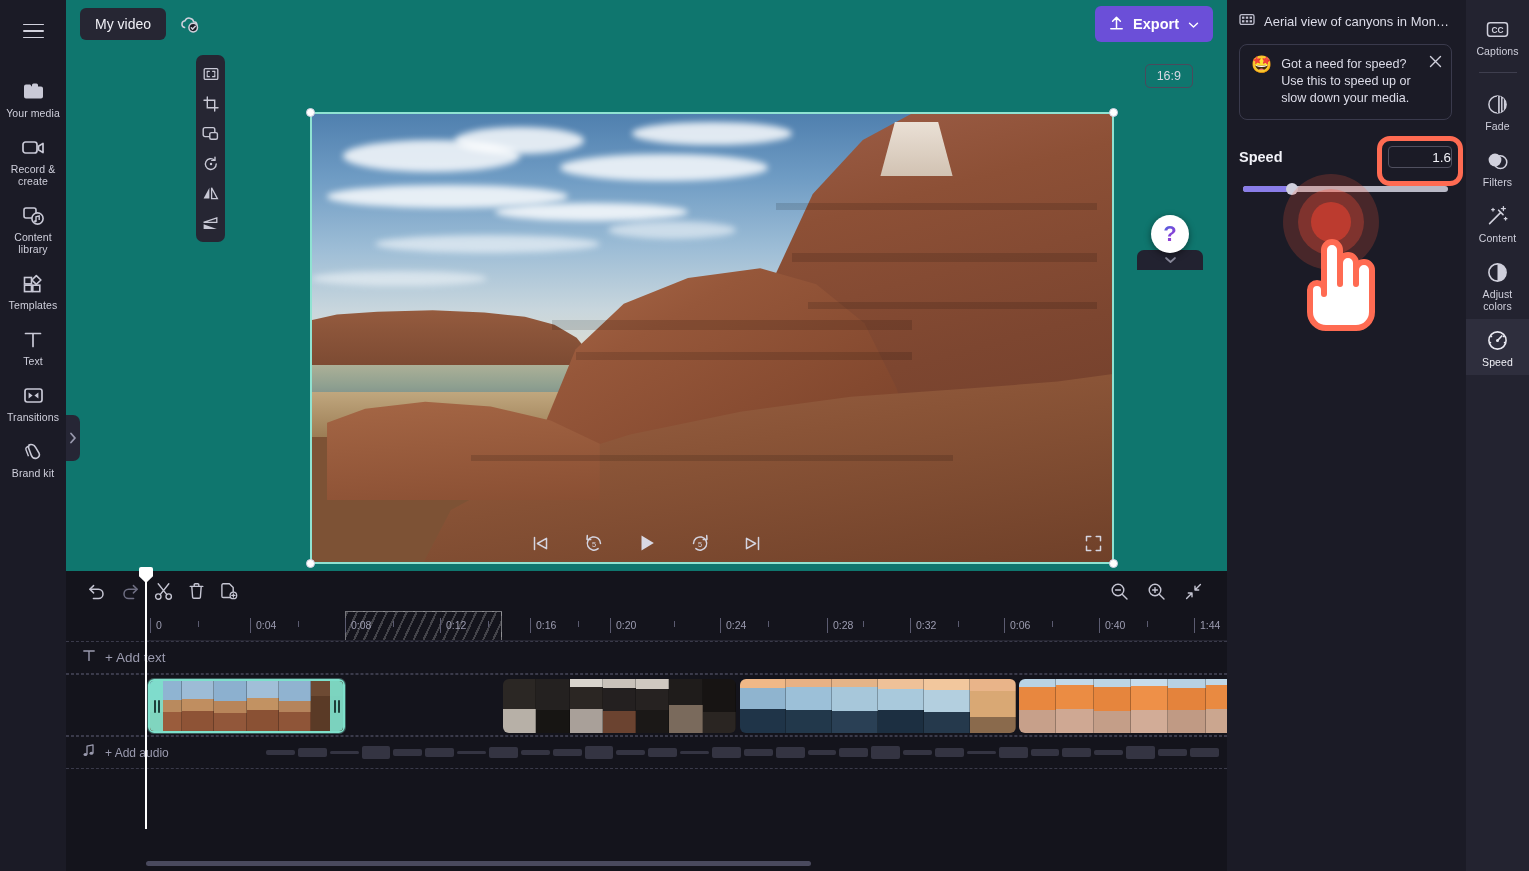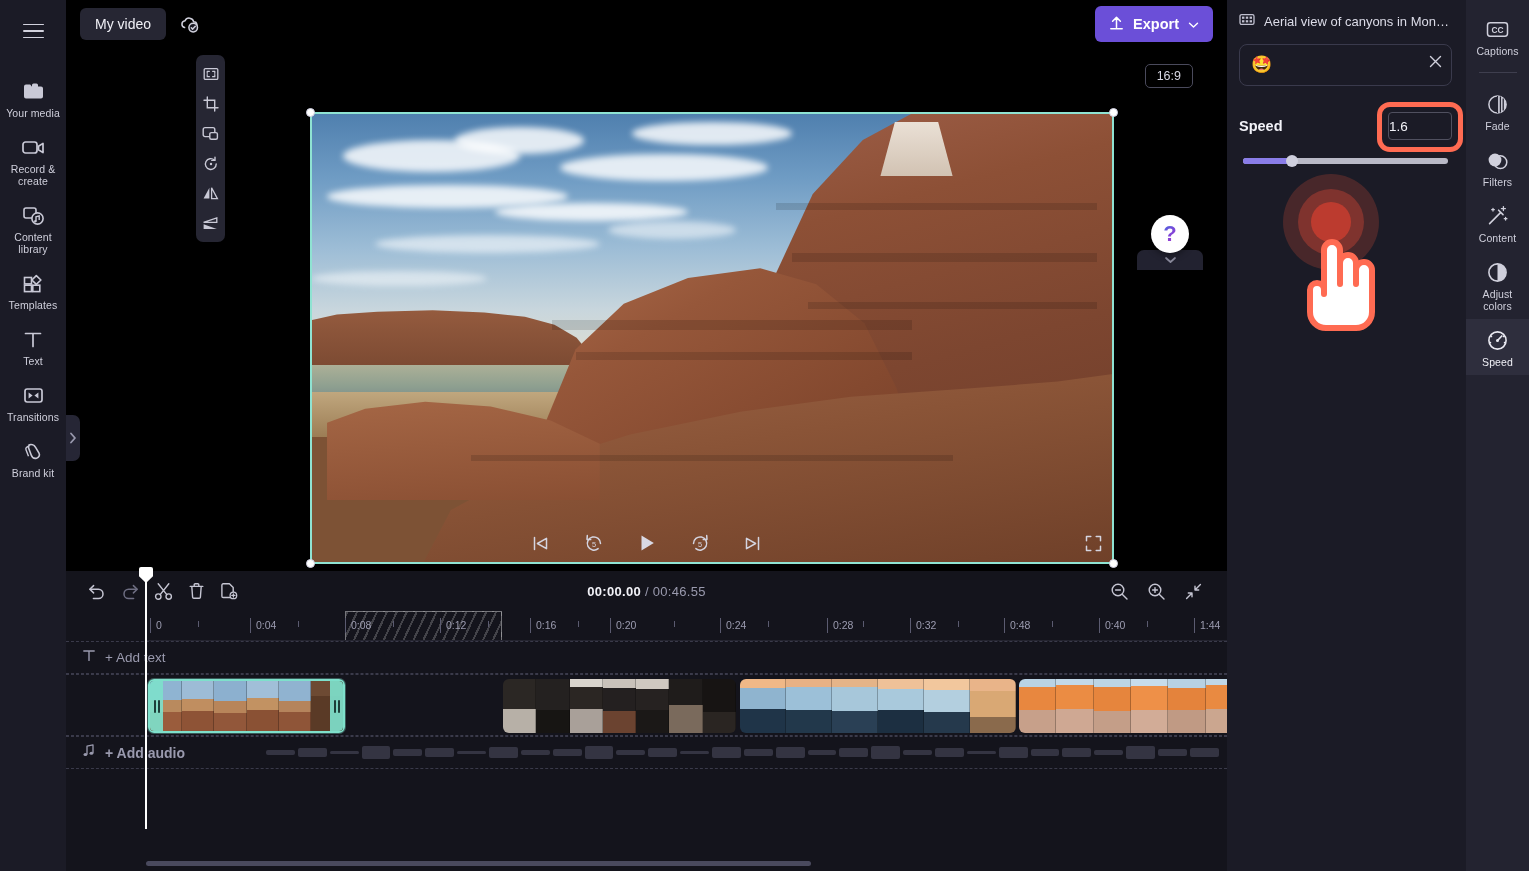--- a/index.html
+++ b/index.html
@@ -50,21 +50,21 @@
     border-radius: 0 7px 7px 0;
     display:flex; align-items:center; justify-content:center;
     cursor: pointer; z-index: 6;
   }
   .rail-collapse svg { display:block; }
 
   
   .center {
     flex: 1 1 auto; position: relative;
     width: 1161px; height: 871px;
-    background: #000000;
+    background: #0f766e;
     display: flex; flex-direction: column;
   }
   .topbar {
     height: 48px; flex: 0 0 48px;
     display: flex; align-items: center;
     padding: 0 14px 0 14px;
     position: relative;
   }
   .proj-name {
     background: #262633; color: #f0f0f6;
@@ -230,21 +230,21 @@
 
   .tracks { position:relative; margin-left: 0; }
   .track {
     position:relative; margin: 0 0 0 0;
     border-top: 1px dashed #3a3a4a; border-bottom: 1px dashed #3a3a4a;
   }
   .track-text { height: 33px; display:flex; align-items:center; padding-left: 16px; gap: 9px; cursor:pointer;}
   .track-text .lbl { font-size: 13.5px; color:#9a9aae; }
   .track-video { height: 62px; position:relative; padding: 4px 0; }
   .track-audio { height: 33px; display:flex; align-items:center; padding-left: 16px; gap: 9px; position:relative; cursor:pointer;}
-  .track-audio .lbl { font-size: 14px; color:#9a9aae;font-weight:bold; }
+  .track-audio .lbl { font-size: 12px; color:#9a9aae; }
   .wave {
     position:absolute; left: 200px; right: 8px; top: 50%; transform: translateY(-50%);
     height: 18px; display:flex; align-items:center; gap:3px; opacity:.5; pointer-events:none;
   }
   .wave i { flex:1; background:#555569; border-radius:2px; display:block; }
 
   .clip {
     position:absolute; top: 4px; height: 54px;
     border-radius: 6px; overflow:hidden; cursor:pointer;
   }
@@ -278,23 +278,23 @@
     padding: 11px 12px 12px 11px; display:flex; gap: 9px; margin-bottom: 26px;
   }
   .tip-emoji { font-size: 17px; line-height: 1; flex: 0 0 auto; }
   .tip-text { font-size: 12.6px; line-height: 17px; color:#dcdce8; padding-right:14px; }
   .tip-close { position:absolute; right:8px; top:8px; width:16px;height:16px; cursor:pointer;
                display:flex;align-items:center;justify-content:center;}
   .speed-row { display:flex; align-items:center; justify-content:space-between; margin-bottom: 18px; position:relative; }
   .speed-label { font-size: 14.5px; font-weight:700; color:#f2f2f8; }
   .speed-input-wrap { position:relative; }
   .speed-input {
-    width: 64px; height: 28px; background: transparent;
+    width: 64px; height: 22px; background: transparent;
     border: 1px solid #50505f; border-radius: 4px;
-    color:#f2f2f8; font-size: 13.5px; text-align:left;
+    color:#f2f2f8; font-size: 13.5px; text-align:right;
     font-family:"Liberation Sans",sans-serif;
   }
   .hl-ring {
     position:absolute; left:-11px; top:-10px; width: 86px; height: 50px;
     border: 5px solid #ff6b52; border-radius: 13px; pointer-events:none;
   }
   .slider { position:relative; height: 6px; margin: 0 4px 0 4px; }
   .slider .track-bg { position:absolute; inset:0; background:#b9b9c6; border-radius:3px; }
   .slider .track-fill { position:absolute; left:0; top:0; bottom:0; width: 24%; background:#8a7de8; border-radius:3px;}
   .slider .knob { position:absolute; left: 24%; top:50%; transform: translate(-50%,-50%);
@@ -588,25 +588,20 @@
             </svg>
         </div>
         <div class="tl-btn">
           <svg width="18" height="18" viewBox="0 0 18 18">
               <path d="M3.2 1.8h6.2l3.8 3.8v8.6a1.3 1.3 0 0 1-1.3 1.3H3.2a1.3 1.3 0 0 1-1.3-1.3V3.1a1.3 1.3 0 0 1 1.3-1.3z" fill="none" stroke="#c5c5d2" stroke-width="1.4" stroke-linejoin="round"></path>
               <circle cx="13.4" cy="13.4" r="3.3" fill="#14141c" stroke="#c5c5d2" stroke-width="1.3"></circle>
               <path d="M13.4 11.8v3.2M11.8 13.4h3.2" stroke="#c5c5d2" stroke-width="1.3" stroke-linecap="round"></path>
             </svg>
         </div>
 
-        <div class="tl-time">
-          <span class="cur">00:00.00</span>
-          <span class="tot">/</span>
-          <span class="tot">00:46.55</span>
-        </div>
 
         <div class="tl-right">
           <div class="tl-btn">
             <svg width="19" height="19" viewBox="0 0 19 19">
                 <circle cx="8" cy="8" r="5.8" fill="none" stroke="#c5c5d2" stroke-width="1.4"></circle>
                 <path d="M12.2 12.2 17 17M5.6 8h4.8" fill="none" stroke="#c5c5d2" stroke-width="1.4" stroke-linecap="round"></path>
               </svg>
           </div>
           <div class="tl-btn">
             <svg width="19" height="19" viewBox="0 0 19 19">
@@ -635,21 +630,21 @@
         <div class="tick" style="left:384px">0:16</div>
         <div class="tick minor" style="left:432px"></div>
         <div class="tick" style="left:464px">0:20</div>
         <div class="tick minor" style="left:528px"></div>
         <div class="tick" style="left:574px">0:24</div>
         <div class="tick minor" style="left:622px"></div>
         <div class="tick" style="left:681px">0:28</div>
         <div class="tick minor" style="left:717px"></div>
         <div class="tick" style="left:764px">0:32</div>
         <div class="tick minor" style="left:812px"></div>
-        <div class="tick" style="left:858px">0:48</div>
+        <div class="tick" style="left:858px">0:06</div>
         <div class="tick minor" style="left:906px"></div>
         <div class="tick" style="left:953px">0:40</div>
         <div class="tick minor" style="left:1001px"></div>
         <div class="tick" style="left:1048px">1:44</div>
         <div class="tick minor" style="left:1096px"></div>
 
       </div>
 
       <div class="tracks">
 
@@ -784,20 +779,21 @@
             <rect x="3" y="7.2" width="2.4" height="2.2" fill="#c0c0cf"></rect>
             <rect x="6.8" y="7.2" width="2.4" height="2.2" fill="#c0c0cf"></rect>
             <rect x="10.6" y="7.2" width="2.4" height="2.2" fill="#c0c0cf"></rect>
           </svg>
       </span>
       <span class="rp-title">Aerial view of canyons in Monu...</span>
     </div>
 
     <div class="tip-card">
       <span class="tip-emoji">🤩</span>
+      <span class="tip-text">Got a need for speed? Use this to speed up or slow down your media.</span>
       <span class="tip-close">
         <svg width="13" height="13" viewBox="0 0 13 13">
             <path d="M1.5 1.5 11.5 11.5M11.5 1.5 1.5 11.5" stroke="#d0d0dc" stroke-width="1.4" stroke-linecap="round"></path>
           </svg>
       </span>
     </div>
 
     <div class="speed-row">
       <span class="speed-label">Speed</span>
       <span class="speed-input-wrap">

